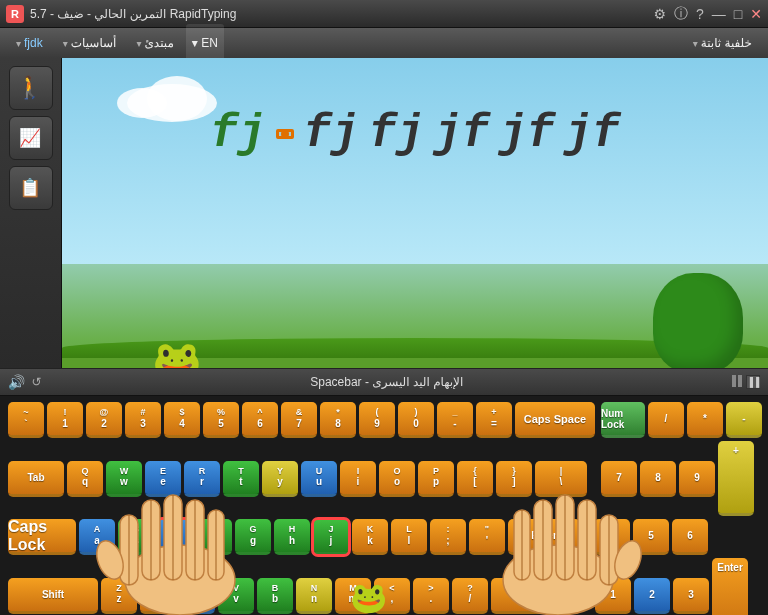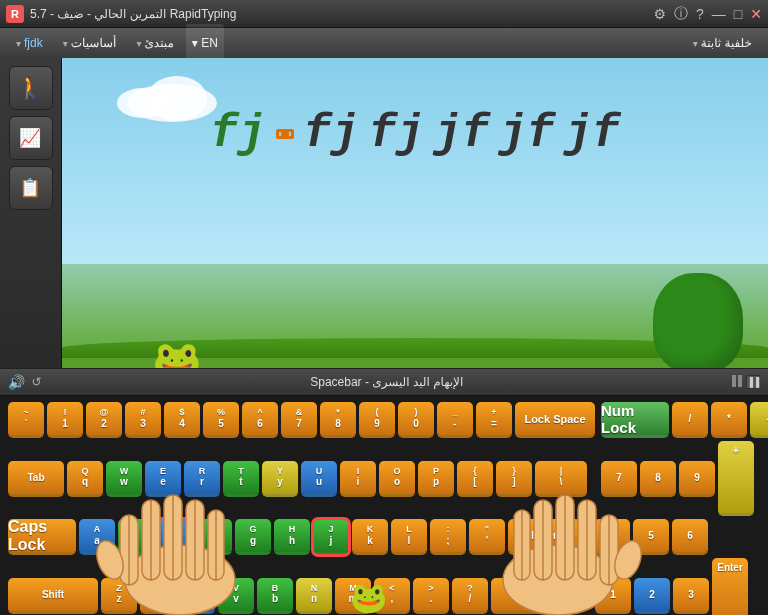--- a/index.html
+++ b/index.html
@@ -357,24 +357,24 @@
           <span class="key-top">_</span>
           <span class="key-bot">-</span>
         </div>
       </div>
     <div class="key k-orange" style="width:36px">
         <div class="key-label">
           <span class="key-top">+</span>
           <span class="key-bot">=</span>
         </div>
       </div>
-    <div class="key k-orange backspace-key" style="font-size:11px;">Lock Space</div>
+    <div class="key k-orange backspace-key" style="font-size:11px;">Caps Space</div>
 
     <div style="width:8px"></div>
-    <div class="key k-numlock" style="width:68px;font-size:15px">Num Lock</div>
+    <div class="key k-numlock" style="width:44px;font-size:10px">Num Lock</div>
     <div class="key k-orange" style="width:36px">/</div>
     <div class="key k-orange" style="width:36px">*</div>
     <div class="key k-yellow" style="width:36px">-</div>
   </div>
 
   <div class="kb-row">
     <div class="key k-orange tab-key">Tab</div>
     <div class="key k-orange" style="width:36px">
         <div class="key-label">
           <span class="key-top">Q</span>

